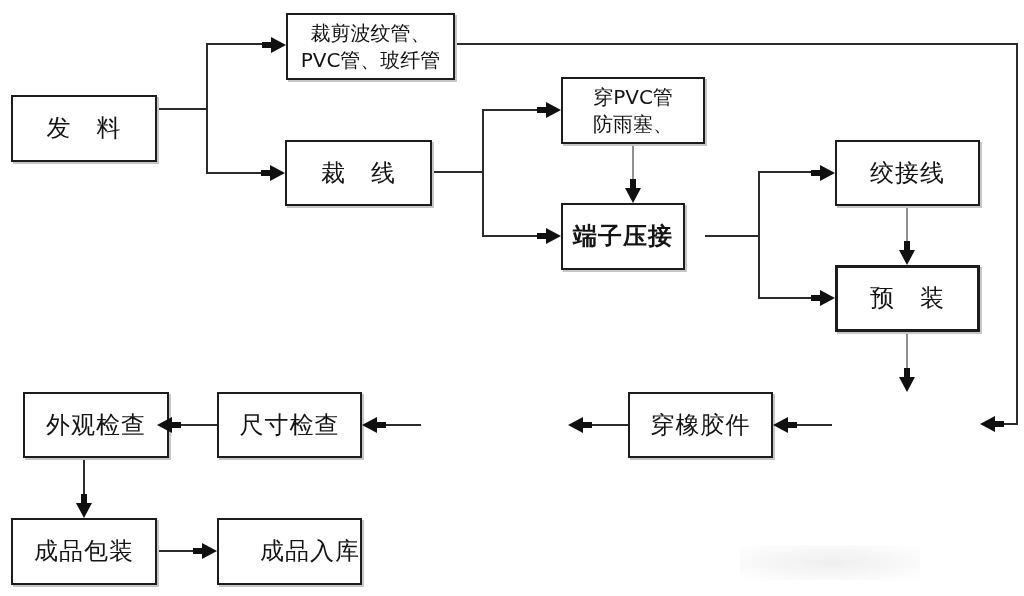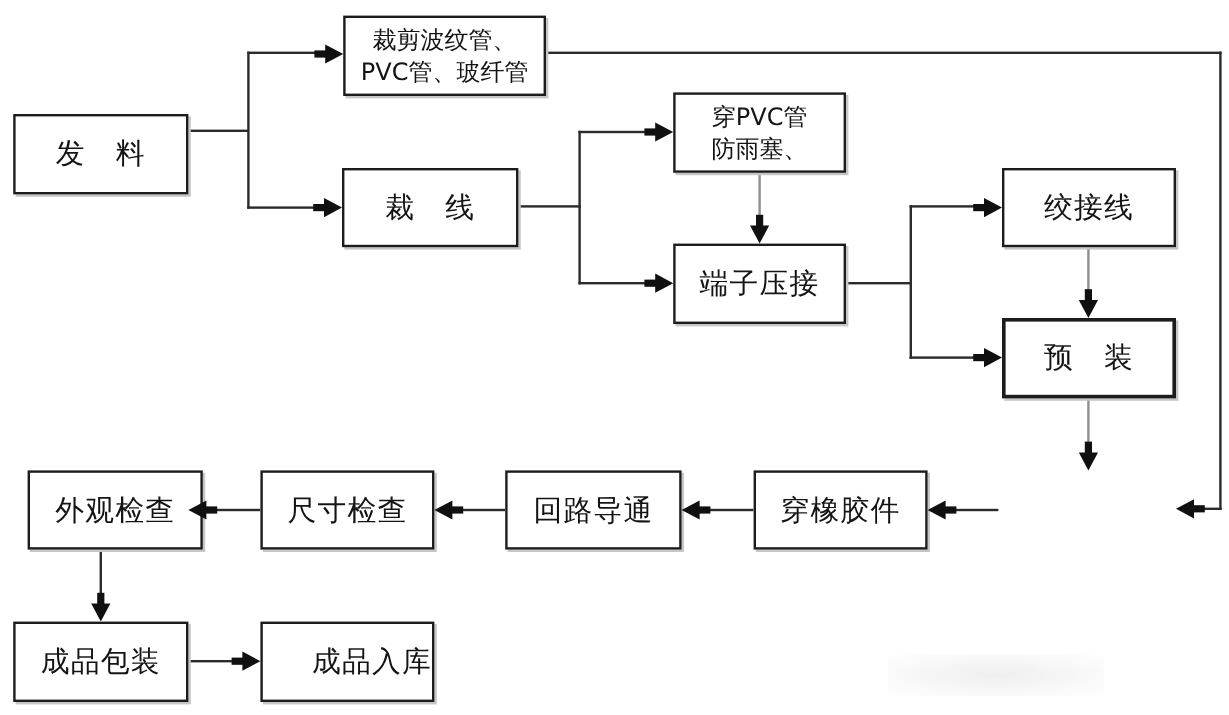--- a/index.html
+++ b/index.html
@@ -22,21 +22,21 @@
     background: #ffffff;
     display: flex;
     align-items: center;
     justify-content: center;
     text-align: center;
     color: #141414;
     font-size: 24px;
     box-shadow: 2px 2px 0 #c6c6c6;
     z-index: 2;
   }
-  .node.thick { border-width: 3px; }
+  .node.thick { border-width: 3px; font-family: Liberation Serif, serif; }
   .node-label {
     white-space: pre-line;
     line-height: 1.35;
     letter-spacing: 1px;
   }
   .node.small .node-label { font-size: 20px; letter-spacing: 0; }
   .line { position: absolute; background: #2b2b2b; z-index: 1; }
   .line.h { height: 2px; }
   .line.v { width: 2px; }
   .line.gray { background: #8f8f8f; }
@@ -95,40 +95,37 @@
 
   <div class="node" style="left:285px; top:140px; width:147px; height:66px;">
     <span class="node-label">裁　线</span>
   </div>
 
   <div class="node small" style="left:561px; top:77px; width:144px; height:67px;">
     <span class="node-label">穿PVC管
 防雨塞、</span>
   </div>
 
-  <div class="node" style="left:561px; top:203px; width:144px; height:67px;">
+  <div class="node" style="left:561px; top:203px; width:124px; height:67px;font-weight:bold;">
     <span class="node-label">端子压接</span>
   </div>
 
   <div class="node" style="left:835px; top:140px; width:145px; height:66px;">
     <span class="node-label">绞接线</span>
   </div>
 
   <div class="node thick" style="left:835px; top:265px; width:145px; height:67px;">
     <span class="node-label">预　装</span>
   </div>
 
 
   <div class="node" style="left:628px; top:392px; width:145px; height:66px;">
     <span class="node-label">穿橡胶件</span>
   </div>
 
-  <div class="node" style="left:421px; top:392px; width:147px; height:66px;">
-    <span class="node-label">回路导通</span>
-  </div>
 
   <div class="node" style="left:217px; top:392px; width:145px; height:66px;">
     <span class="node-label">尺寸检查</span>
   </div>
 
   <div class="node" style="left:11px; top:392px; width:146px; height:66px;margin-left:12px;">
     <span class="node-label">外观检查</span>
   </div>
 
   <div class="node" style="left:11px; top:518px; width:146px; height:67px;">

